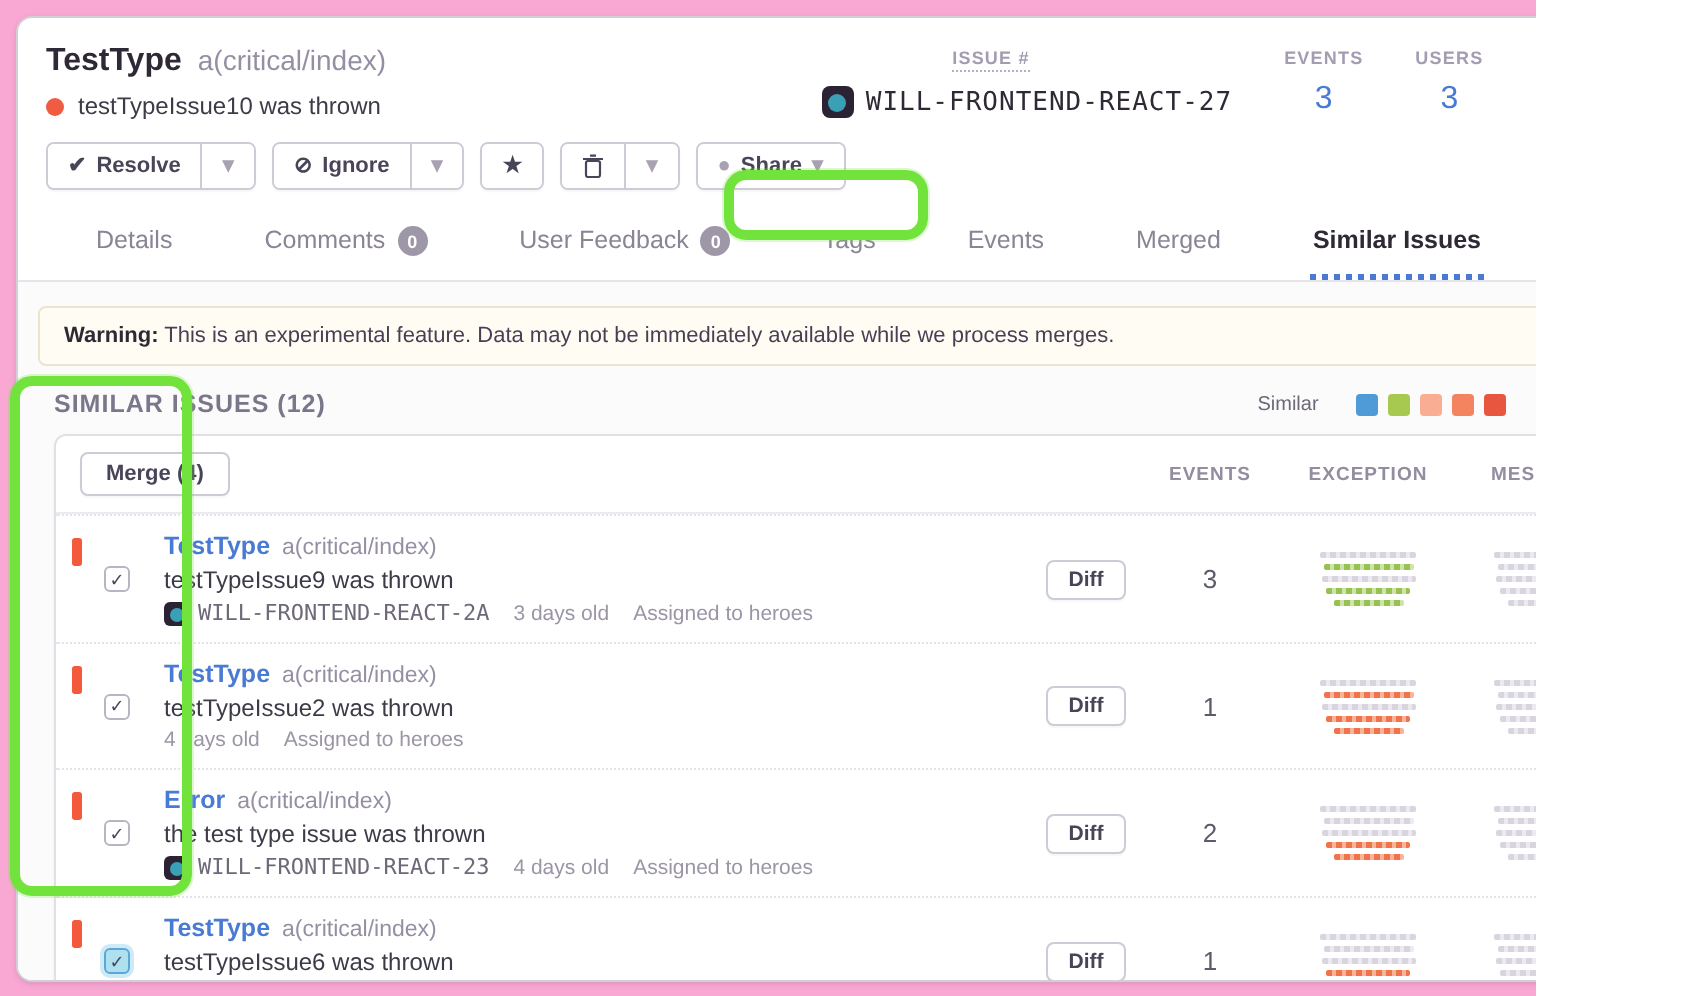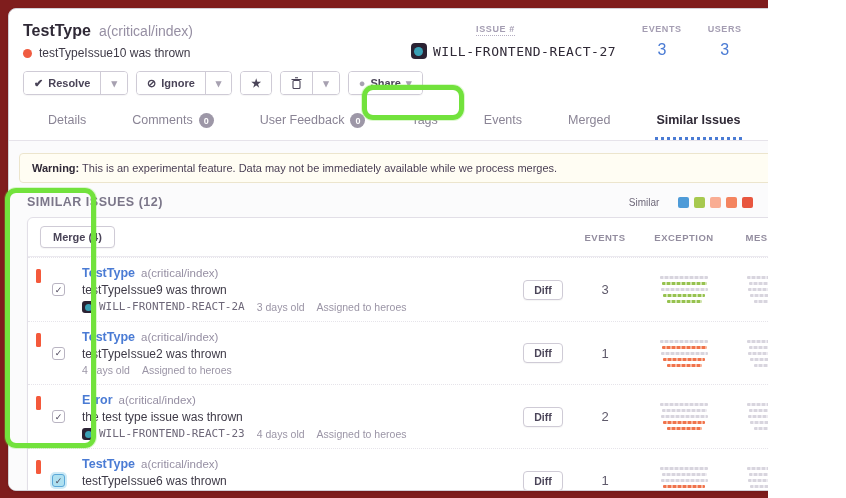--- a/index.html
+++ b/index.html
@@ -1,17 +1,17 @@
 <!DOCTYPE html>
 <html><head>
 <meta charset="utf-8">
 <style>
   * { margin:0; padding:0; box-sizing:border-box; }
   body { font-family:"Liberation Sans", sans-serif; }
-  .page { position:relative; width:768px; height:498px; background:#7f1d1d; overflow:hidden; }
+  .page { position:relative; width:768px; height:498px; background:#f9a8d4; overflow:hidden; }
   .card { position:absolute; left:8px; top:8px; width:830px; height:483px; background:#fff;
           border:1px solid #d2d0d6; border-radius:8px; box-shadow:0 1px 3px rgba(0,0,0,.12); overflow:hidden; }
 
   
   .card-header { padding:13px 18px 0 14px; }
   .header-top { display:flex; justify-content:space-between; align-items:flex-start; }
   .title-row { display:flex; align-items:baseline; gap:8px; }
   .title { font-size:16px; font-weight:bold; color:#2f2936; }
   .culprit { font-size:14px; color:#968fa3; }
   .msg-row { display:flex; align-items:center; gap:7px; margin-top:6px; }

